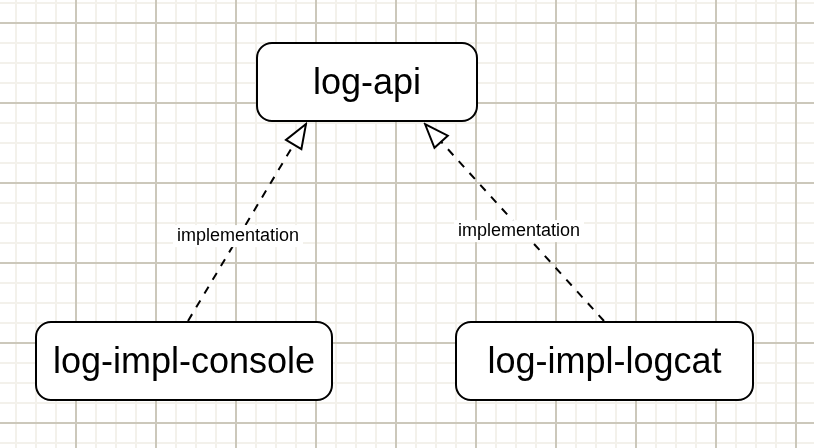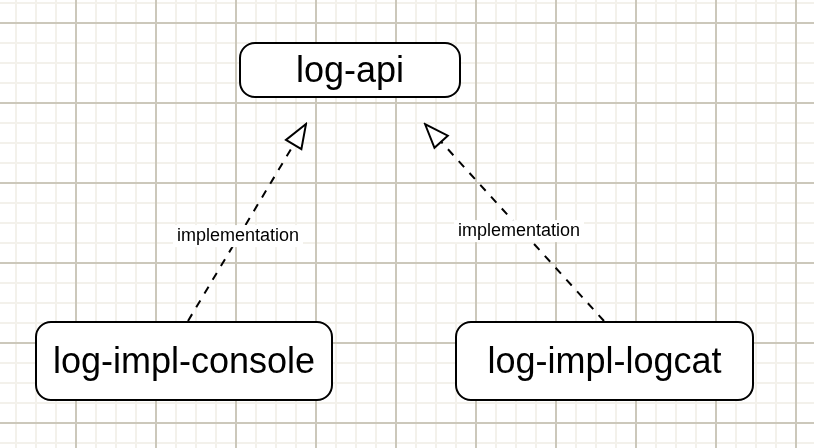--- a/index.html
+++ b/index.html
@@ -60,21 +60,21 @@
   <svg class="edges-layer" width="814" height="448" viewBox="0 0 814 448" xmlns="http://www.w3.org/2000/svg">
     <defs>
       <marker id="hollowTriangle" markerUnits="userSpaceOnUse" markerWidth="28" markerHeight="22" refX="26" refY="11" orient="auto">
         <path class="arrowhead-shape" d="M26,11 L2,2 L2,20 Z"></path>
       </marker>
     </defs>
     <line class="edge" x1="188" y1="321" x2="306" y2="124" marker-end="url(#hollowTriangle)"></line>
     <line class="edge" x1="604" y1="321" x2="425" y2="124" marker-end="url(#hollowTriangle)"></line>
   </svg>
 
-  <div class="node" style="left:239px;top:42px;width:222px;height:56px">
+  <div class="node" style="left:256px;top:42px;width:222px;height:80px">
     <span>log-api</span>
   </div>
 
   <div class="node" style="left:35px;top:321px;width:298px;height:80px">
     <span>log-impl-console</span>
   </div>
 
   <div class="node" style="left:455px;top:321px;width:299px;height:80px">
     <span>log-impl-logcat</span>
   </div>

